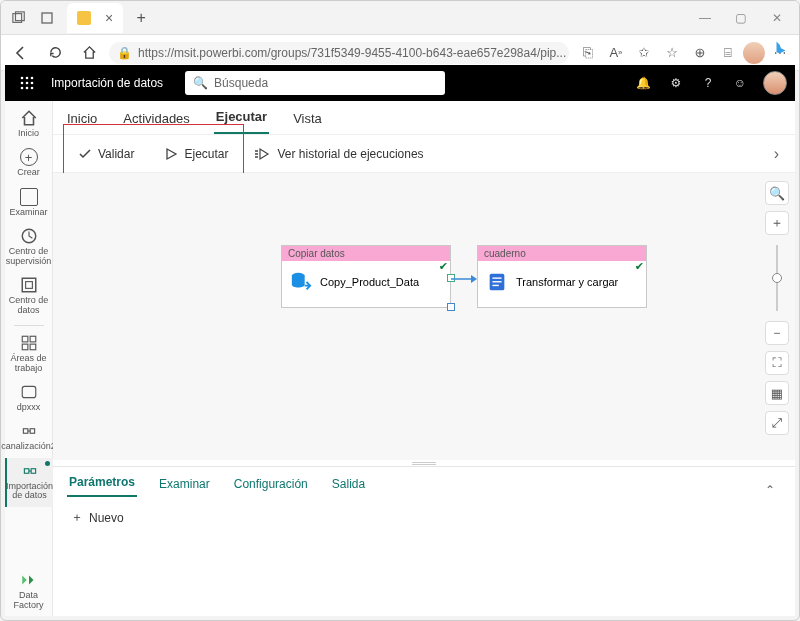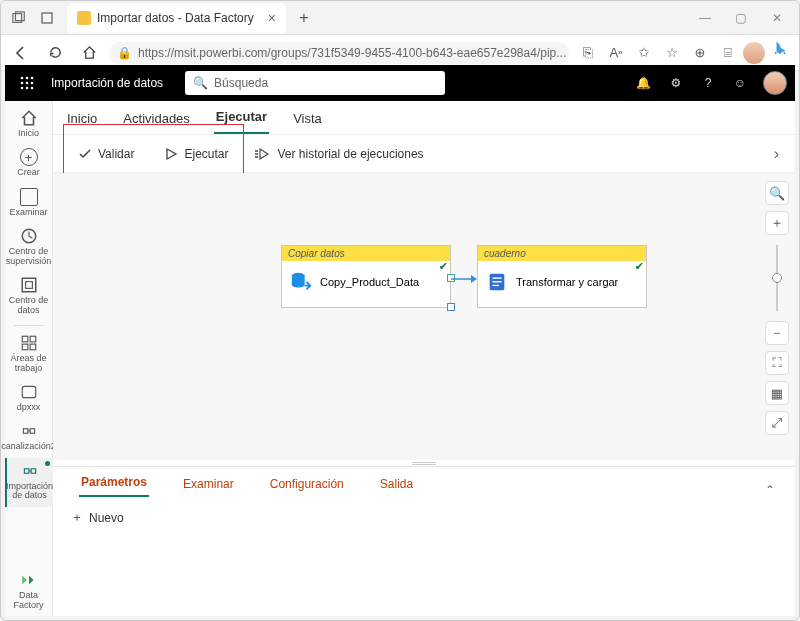--- a/index.html
+++ b/index.html
@@ -56,37 +56,37 @@
 .tabs .t.active { font-weight: 600; border-bottom: 2px solid #117865; }
 
 .toolbar { height: 38px; display: flex; align-items: center; padding: 0 10px; border-bottom: 1px solid #eee; position: relative; }
 .btns-box { display: flex; border: 1.5px solid #d13438; padding: 18px 6px; gap: 14px; margin-right: 10px; }
 .tbtn { display: flex; align-items: center; gap: 6px; font-size: 12px; color: #333; padding: 4px 8px; cursor: pointer; }
 .hist { display: flex; align-items: center; gap: 8px; font-size: 12px; color: #333; }
 .toolbar .chev-r { margin-left: auto; color: #666; padding-right: 6px; }
 
 .canvas { flex: 1; background: #f7f7f7; position: relative; overflow: hidden; }
 .node { position: absolute; width: 170px; background: #fff; border: 1px solid #c8c8c8; font-size: 11px; }
-.node .hdr { background: #fde047; padding: 2px 6px; color: #555; font-size: 10px; font-style: italic; }
+.node .hdr { background: #f9a8d4; padding: 2px 6px; color: #555; font-size: 10px; }
 .node .body { display: flex; align-items: center; gap: 8px; padding: 10px 8px 14px; }
 .node .nico { width: 22px; height: 22px; }
 .node .chk { position: absolute; right: 2px; top: 14px; color: #0a7a3a; font-size: 11px; }
 .port { position: absolute; width: 8px; height: 8px; border: 1px solid #4a8; background: #fff; }
 
 .canvas-tools { position: absolute; right: 6px; top: 8px; display: flex; flex-direction: column; gap: 6px; align-items: center; }
 .ctool { width: 24px; height: 24px; background: #fff; border: 1px solid #ddd; border-radius: 4px; display: flex; align-items: center; justify-content: center; color: #555; font-size: 13px; }
 .cslider { width: 2px; height: 66px; background: #ccc; position: relative; margin: 4px 0; }
 .cslider .knob { position: absolute; width: 10px; height: 10px; border: 1px solid #888; background: #fff; border-radius: 50%; left: -4px; top: 28px; }
 
 .panel-sep { height: 6px; display: flex; align-items: center; justify-content: center; }
 .panel-sep .grip { width: 24px; height: 3px; border-top: 1px solid #ccc; border-bottom: 1px solid #ccc; }
 
 .bottom { flex: 0 0 150px; border-top: 1px solid #e4e4e4; display: flex; flex-direction: column; }
 .btabs { height: 30px; display: flex; align-items: flex-end; padding: 0 14px; gap: 20px; font-size: 12px; }
-.btabs .bt { padding: 6px 2px; color: #c2410c; cursor: pointer; margin-left: 12px; }
+.btabs .bt { padding: 6px 2px; color: #0f766e; cursor: pointer; }
 .btabs .bt.active { font-weight: 600; border-bottom: 2px solid #117865; }
 .btabs .collapse { margin-left: auto; color: #666; padding-right: 6px; }
 .bcontent { padding: 12px 18px; font-size: 12px; color: #333; }
 .bcontent .new { display: flex; align-items: center; gap: 6px; cursor: pointer; }
 </style>
 </head>
 <body>
 
 <div class="titlebar">
   <div class="tb-btn">
@@ -95,21 +95,20 @@
         <rect x="4" y="1" width="10" height="10" fill="none" stroke="#666" stroke-width="1.3"></rect>
       </svg>
   </div>
   <div class="tb-btn">
     <svg width="12" height="12" viewBox="0 0 12 12">
         <rect x="1" y="1" width="10" height="10" fill="none" stroke="#666" stroke-width="1.3"></rect>
       </svg>
   </div>
   <div class="tab">
     <span class="tab-icon"></span>
-    <span>Importar datos - Data Factory</span>
     <span class="tab-close">×</span>
   </div>
   <div class="newtab">+</div>
   <div class="winbtns">
     <div class="winbtn">—</div>
     <div class="winbtn">▢</div>
     <div class="winbtn">✕</div>
   </div>
 </div>
 

